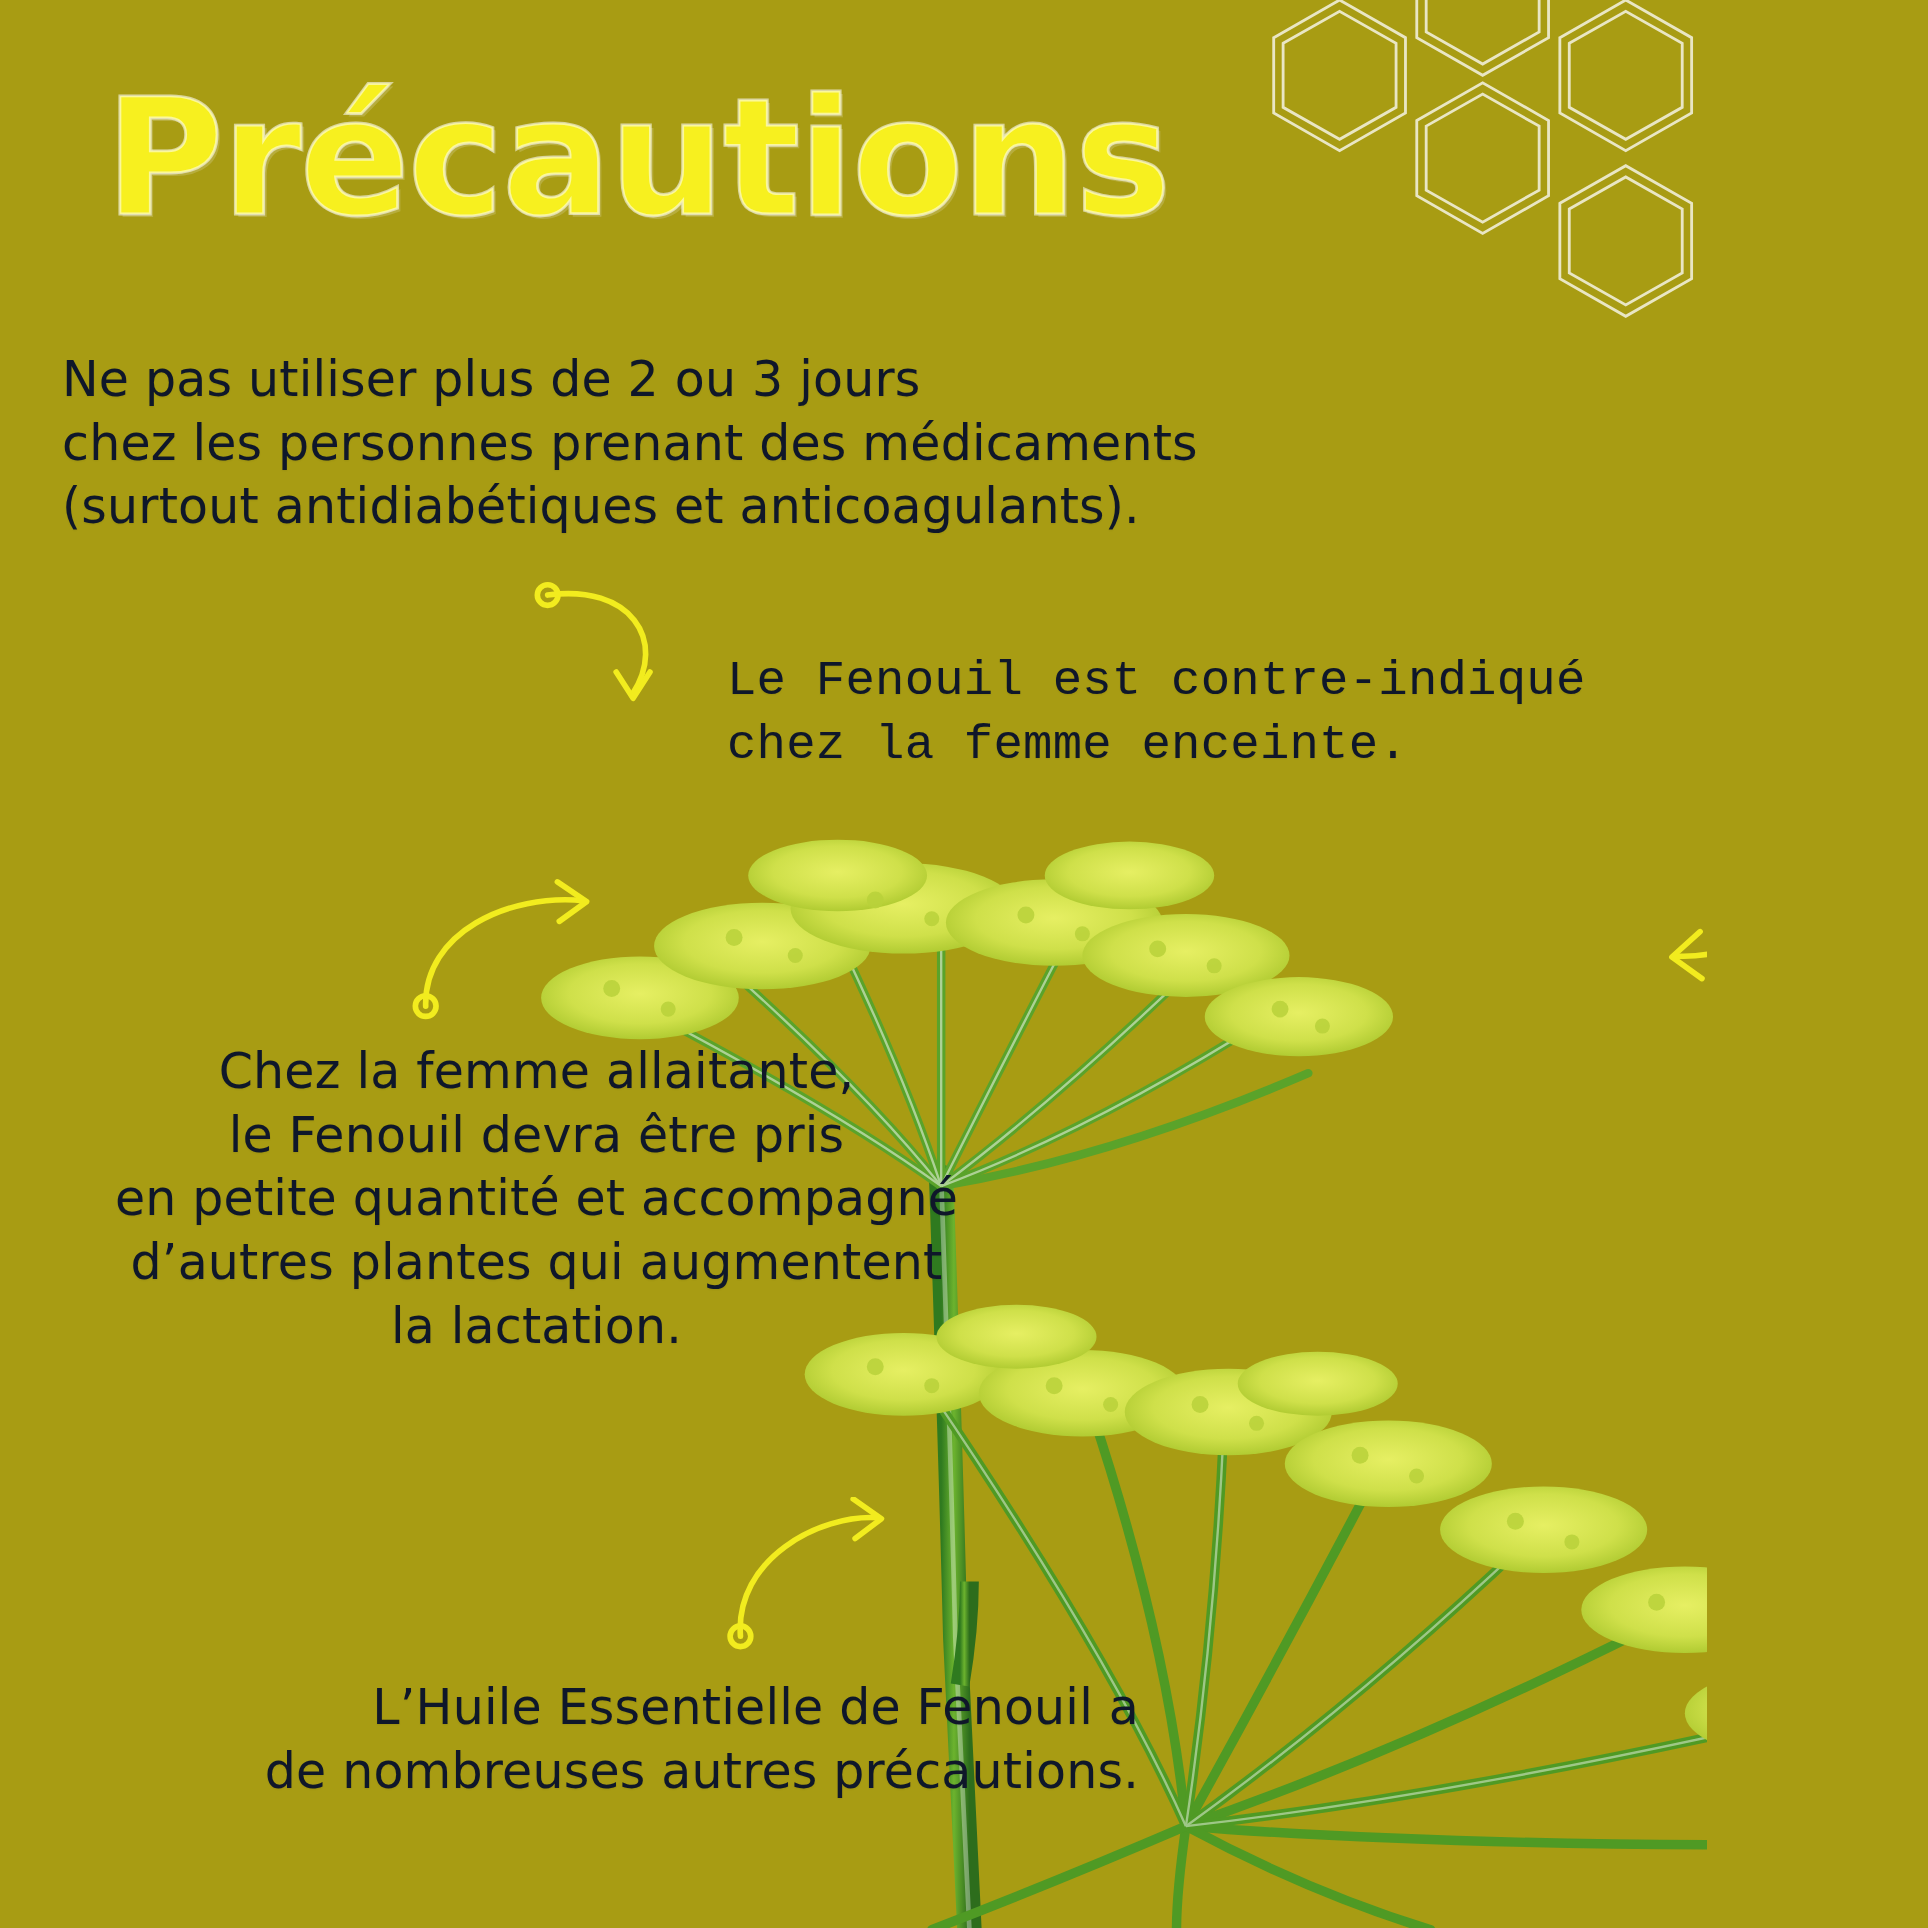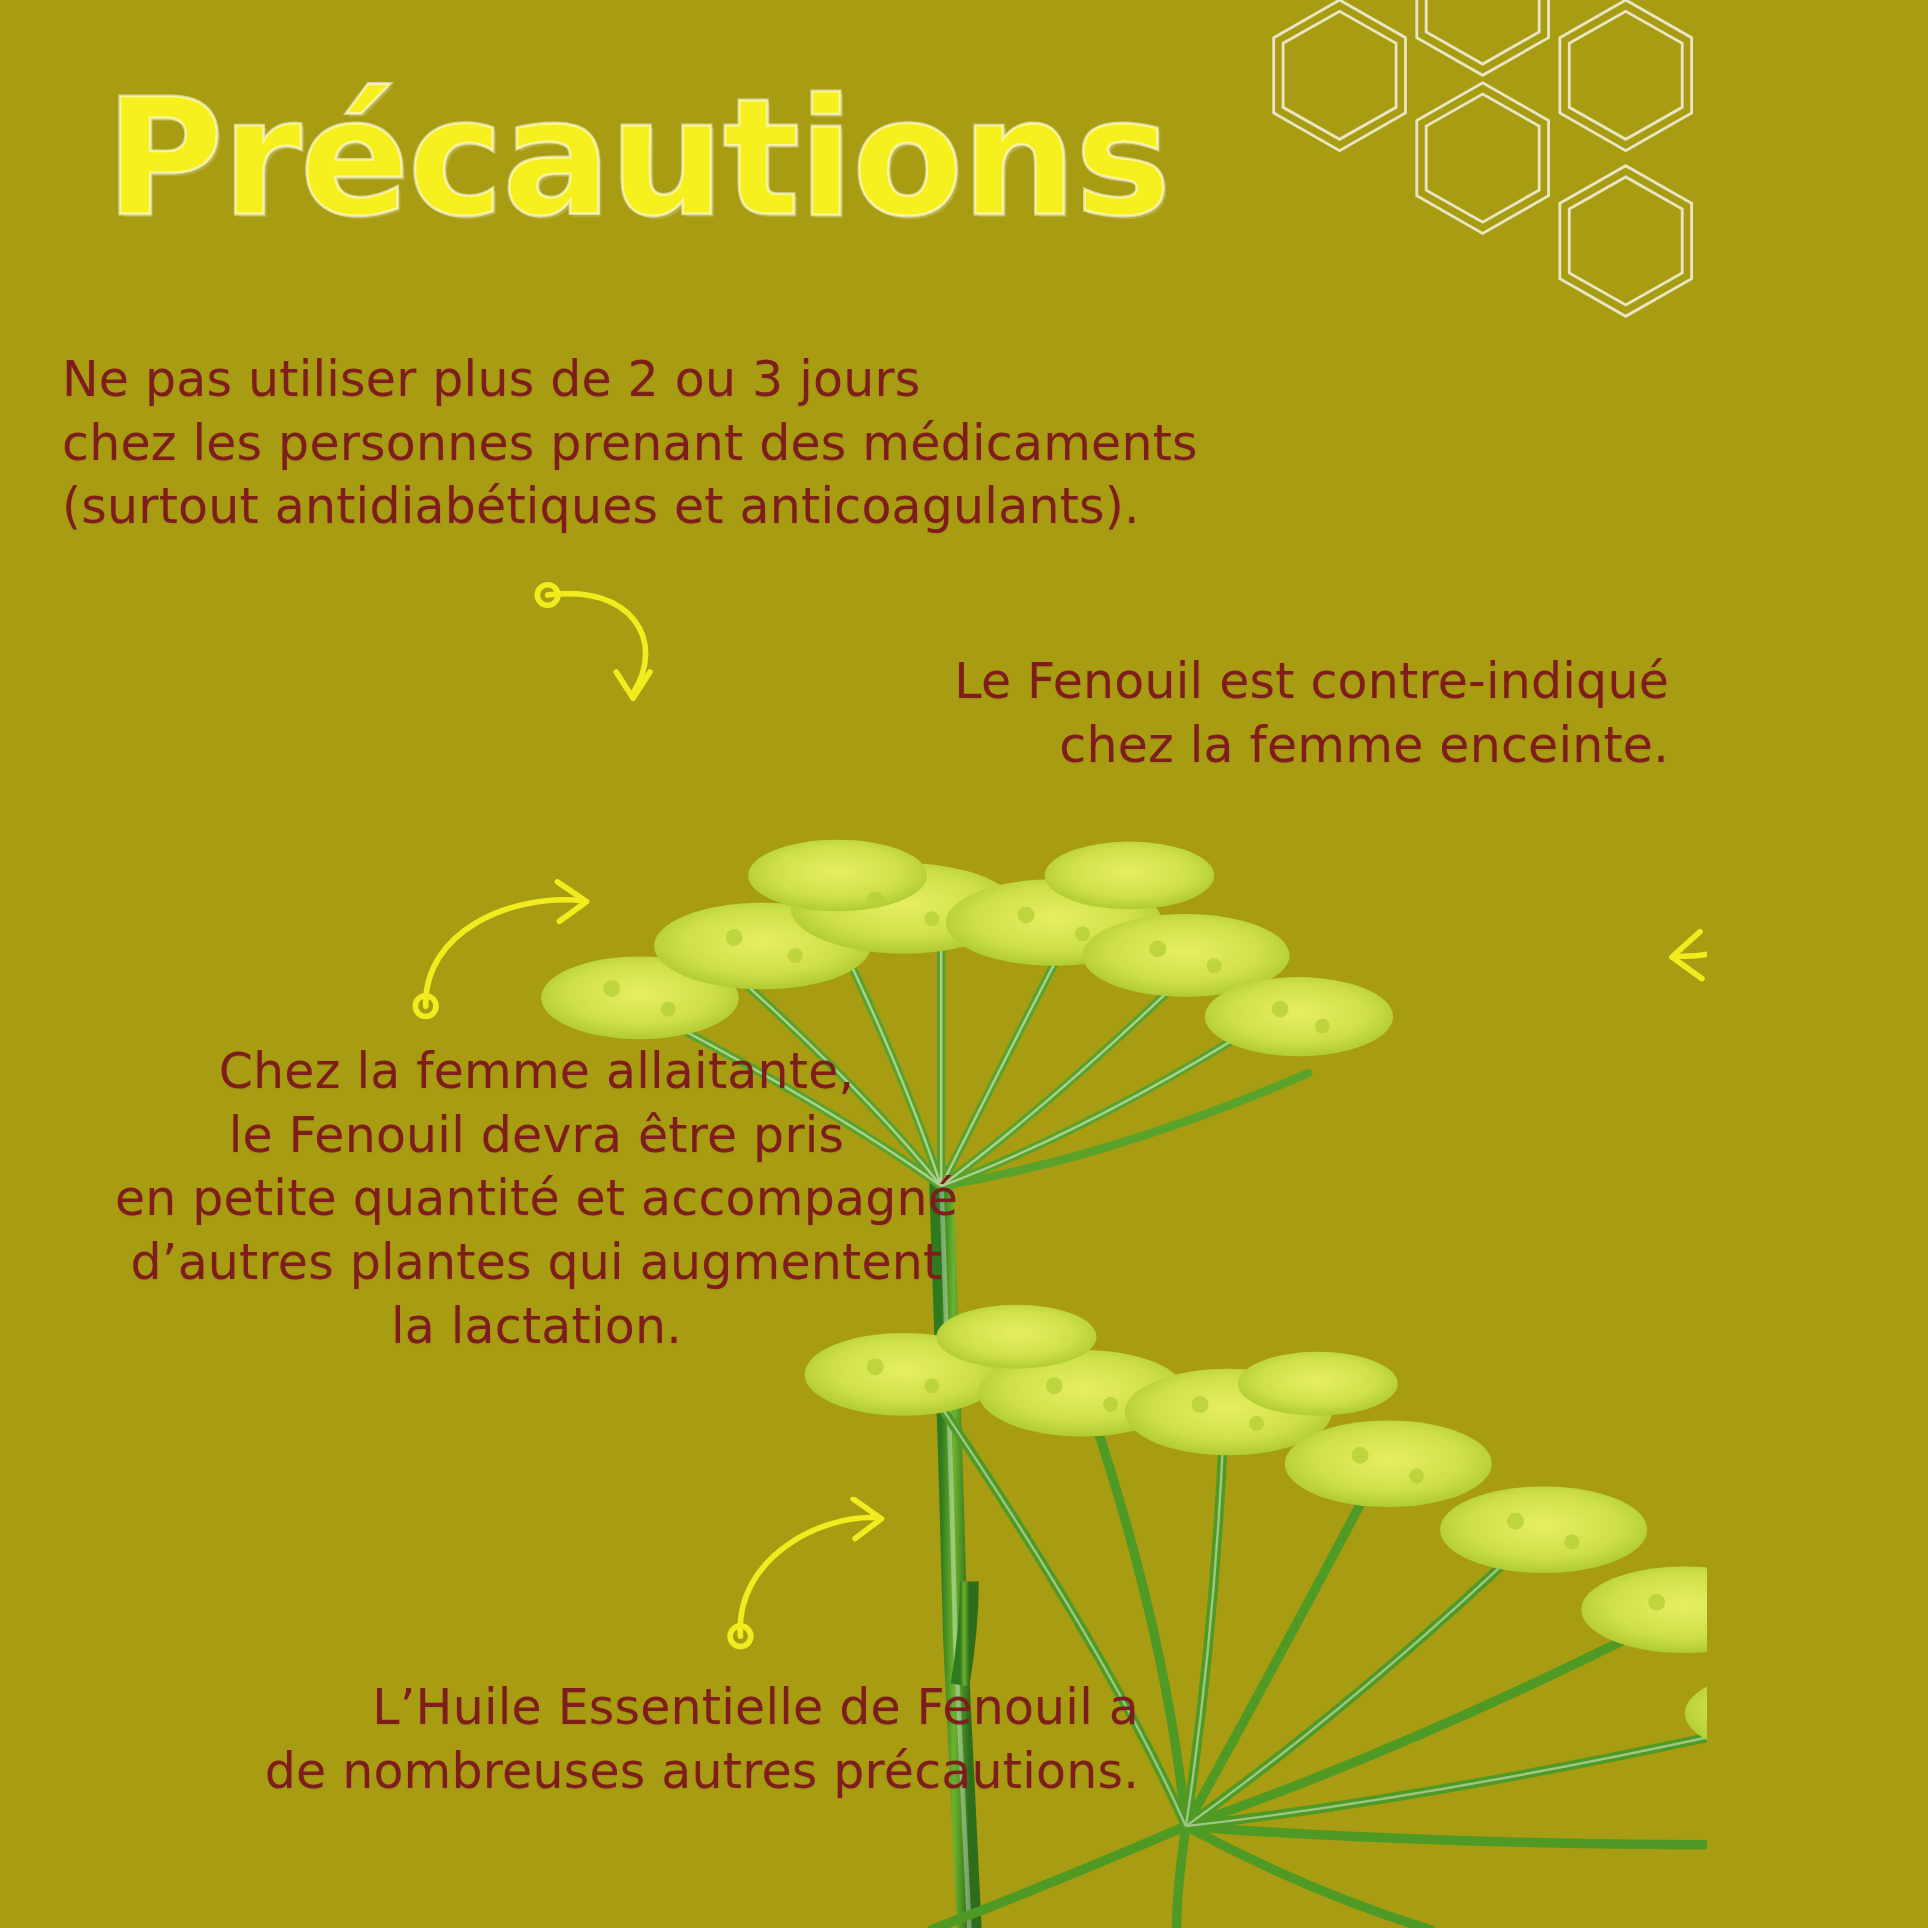--- a/index.html
+++ b/index.html
@@ -49,40 +49,41 @@
     letter-spacing: -1.9px;
     text-shadow:
       0 0 1.9px rgba(255,255,255,.55),
       2.8px 2.8px 0 rgba(255,255,255,.18);
     -webkit-text-stroke: 2.8px rgba(255,255,255,0.55);
   }
 
   
   .block {
     position: absolute;
-    color: #7f1d1d;
+    color: #0f172a;
     font-family: "DejaVu Sans", sans-serif;
     font-size: 49px;
     line-height: 1.30;
     white-space: pre-line;
     letter-spacing: 0.2px;
     text-shadow: 0 0.9px 1.9px rgba(0,0,0,0.07);
   }
 
   #block-medicaments {
     left: 62px;
     top: 348px;
     width: 1365px;
     text-align: left;
   }
   #block-enceinte {
     right: 38px;
     top: 650px;
     width: 942px;
-    text-align: right;
+    text-align: left;
+    font-family: Liberation Mono, monospace;
   }
   #block-allaitante {
     left: 28px;
     top: 1040px;
     width: 1017px;
     text-align: center;
   }
   #block-huile {
     left: 56px;
     top: 1676px;

